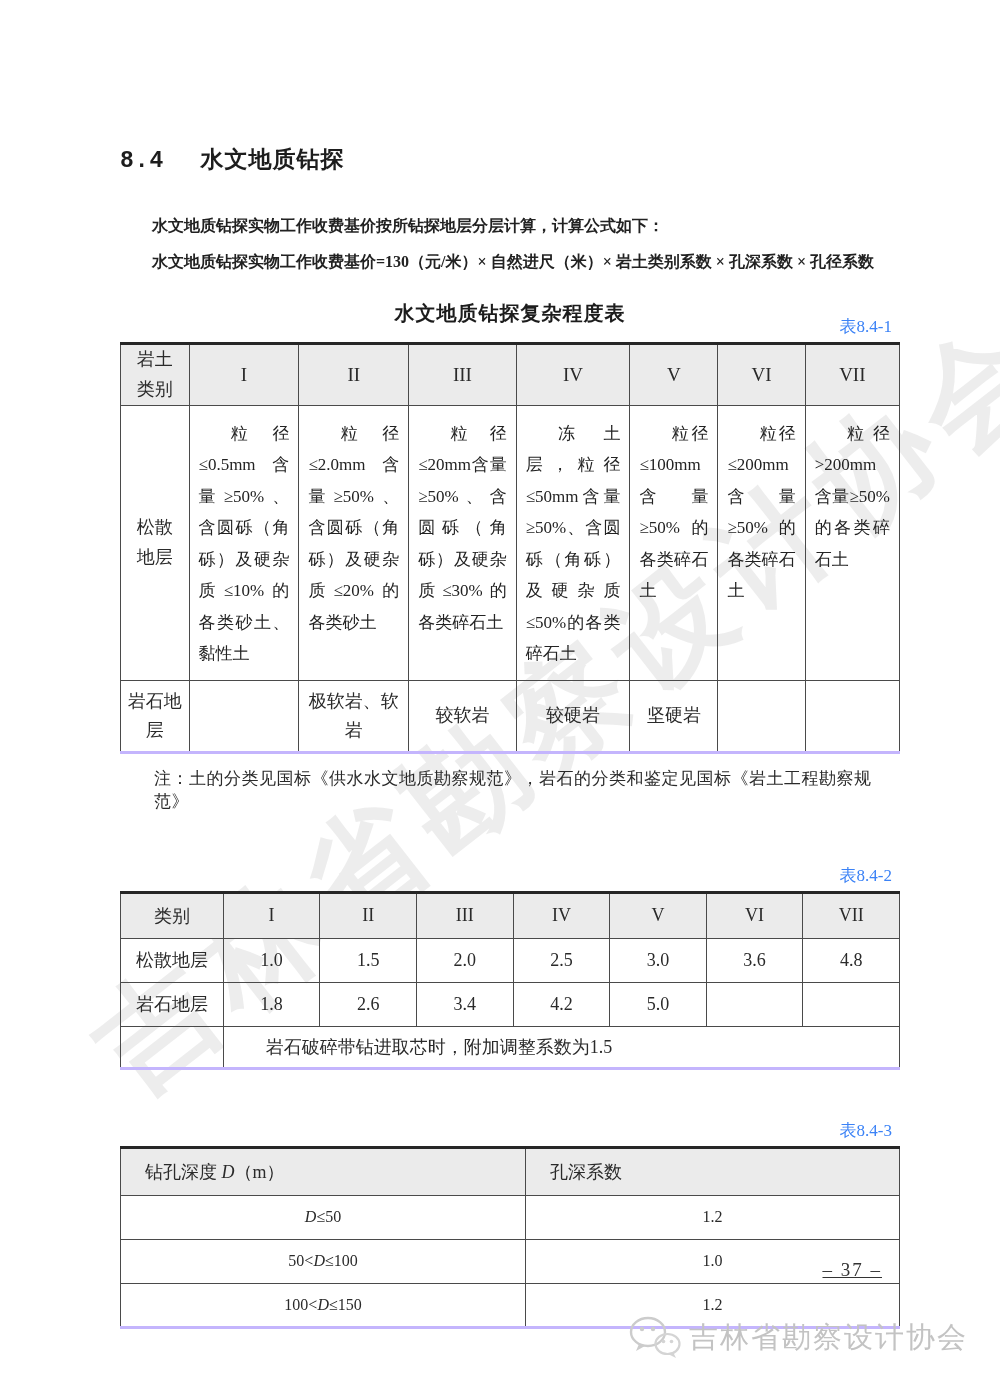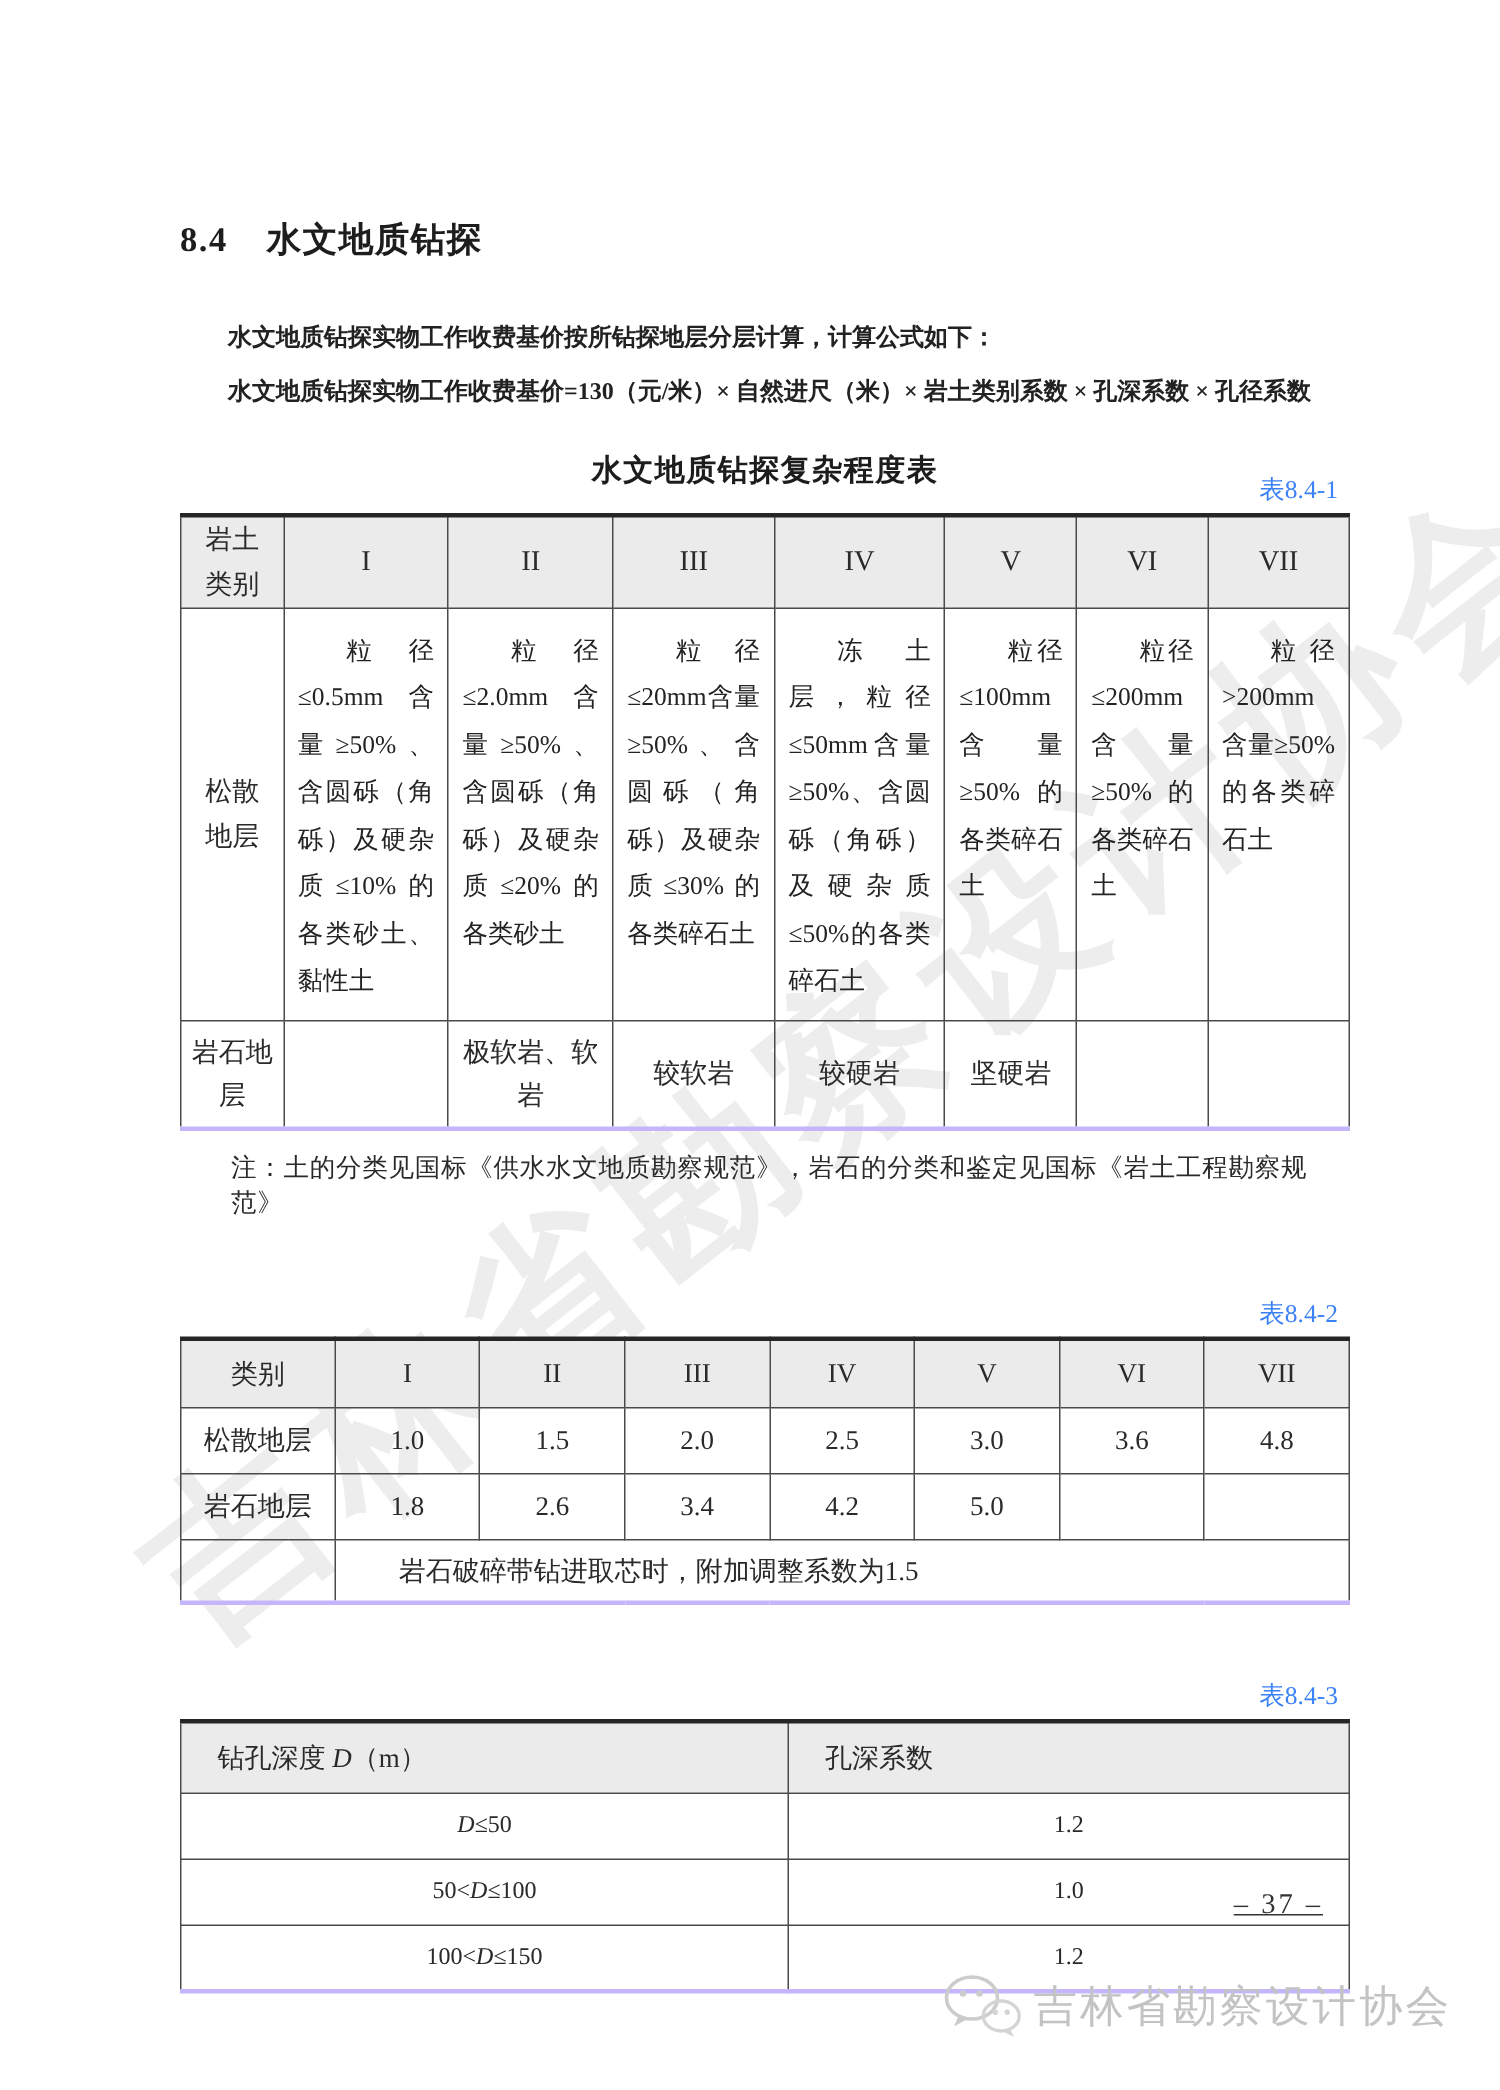--- a/index.html
+++ b/index.html
@@ -35,21 +35,21 @@
     margin: 0 100px 0 120px;   
     padding-top: 144px;
   }
   .section-heading {
     font-family: "Liberation Sans", "DejaVu Sans", sans-serif;
     font-weight: bold;
     font-size: 23px;
     color: #1d1d1d;
     letter-spacing: 1px;
   }
-  .section-heading .sec-num { margin-right: 26px; font-family: Liberation Serif, serif; }
+  .section-heading .sec-num { margin-right: 36px; font-family: Liberation Mono, monospace; }
   .intro { margin-top: 34px; }
   .intro p {
     font-size: 16px;
     line-height: 33px;
     text-indent: 2em;
     color: #222;
     font-weight: bold;
   }
   .intro p + p { margin-top: 3px; }
 

